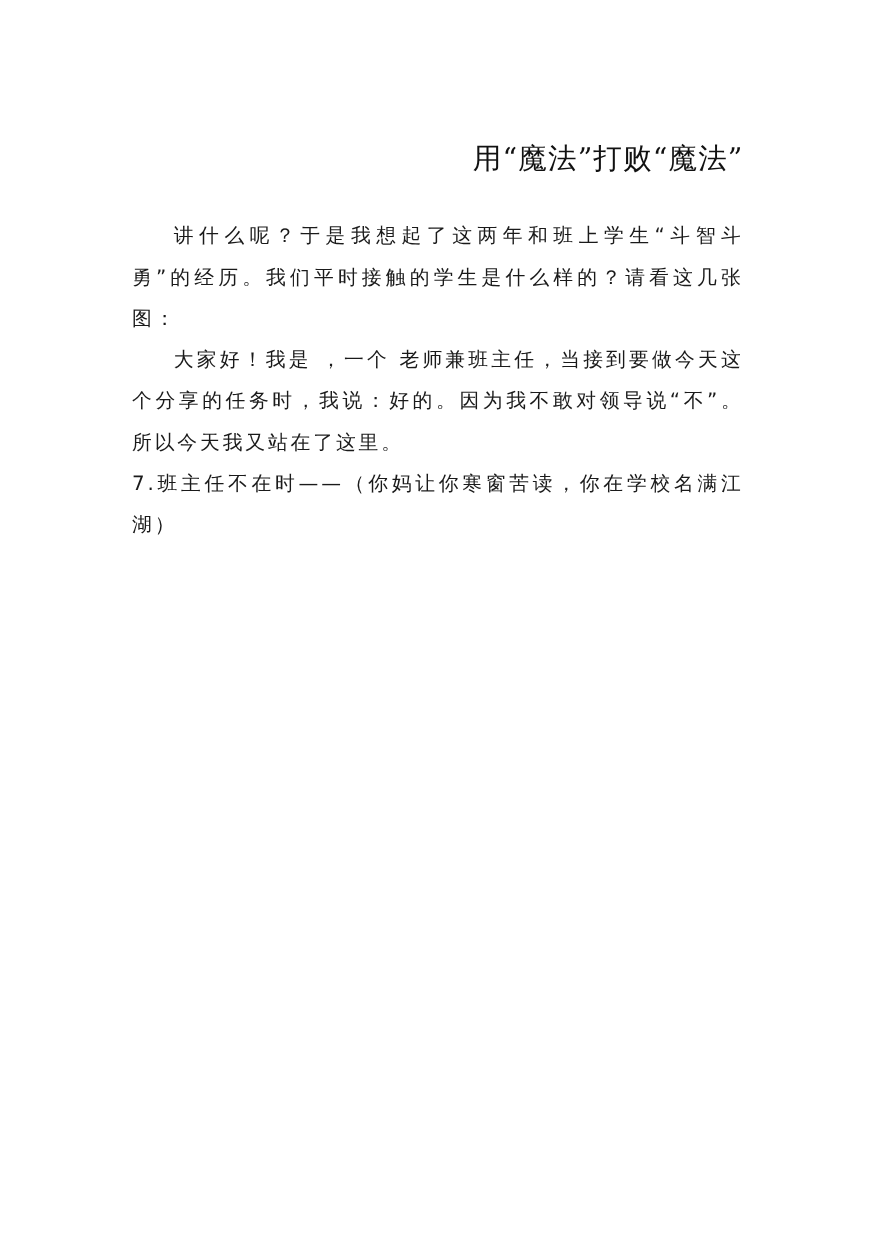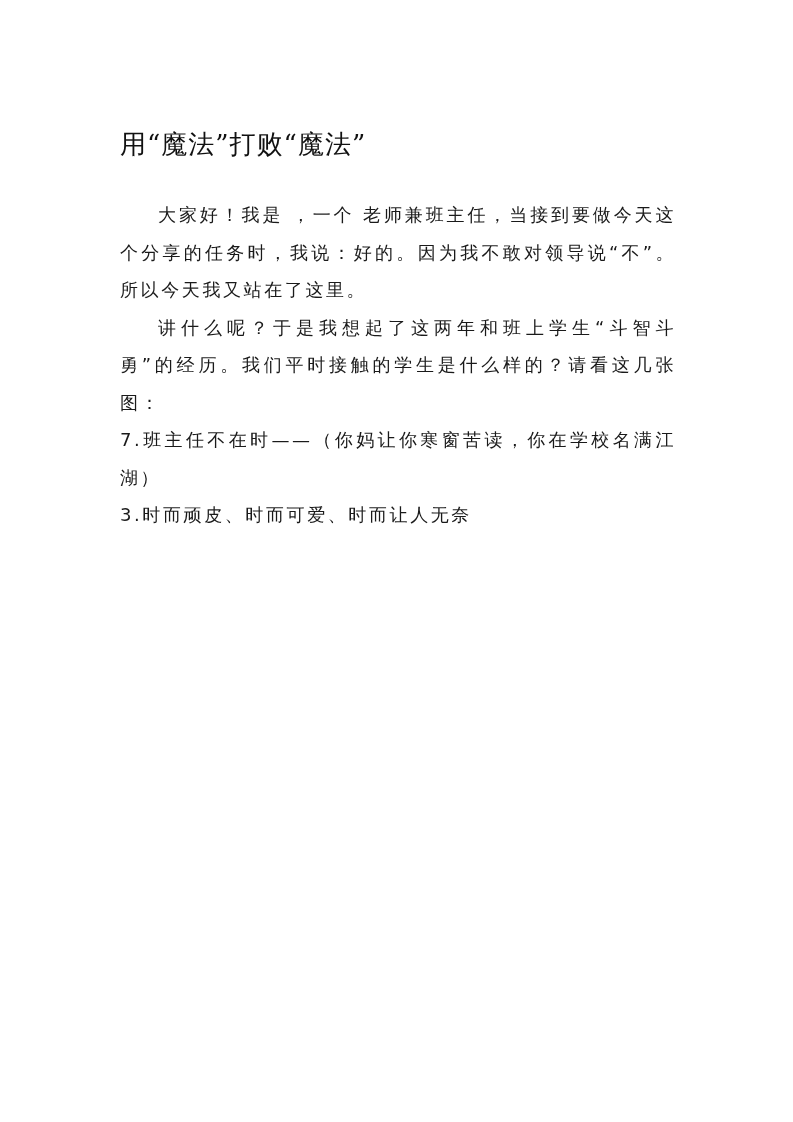--- a/index.html
+++ b/index.html
@@ -19,21 +19,21 @@
       position: absolute;
       left: 120px;
       top: 0;
       width: 556px;
     }
     .title {
       position: absolute;
       left: 0;
       top: 127px;
       width: 556px;
-      text-align: left;
+      text-align: right;
       font-family: "DejaVu Serif", "Liberation Serif", serif;
       font-size: 26px;
       letter-spacing: 1px;
       color: #111;
       margin: 0;
       font-weight: normal;
     }
     .body {
       position: absolute;
       left: 0;
@@ -53,18 +53,17 @@
       text-indent: 38px;
     }
   </style>
 </head>
 <body>
 
 <div class="page">
   <h1 class="title">用“魔法”打败“魔法”</h1>
 
   <div class="body">
+    <p class="indent">讲什么呢？于是我想起了这两年和班上学生“斗智斗勇”的经历。我们平时接触的学生是什么样的？请看这几张图：</p>
     <p class="indent">大家好！我是 ，一个 老师兼班主任，当接到要做今天这个分享的任务时，我说：好的。因为我不敢对领导说“不”。所以今天我又站在了这里。</p>
-    <p class="indent">讲什么呢？于是我想起了这两年和班上学生“斗智斗勇”的经历。我们平时接触的学生是什么样的？请看这几张图：</p>
     <p>7.班主任不在时——（你妈让你寒窗苦读，你在学校名满江湖）</p>
-    <p>3.时而顽皮、时而可爱、时而让人无奈</p>
   </div>
 </div>
 
 </body></html>

